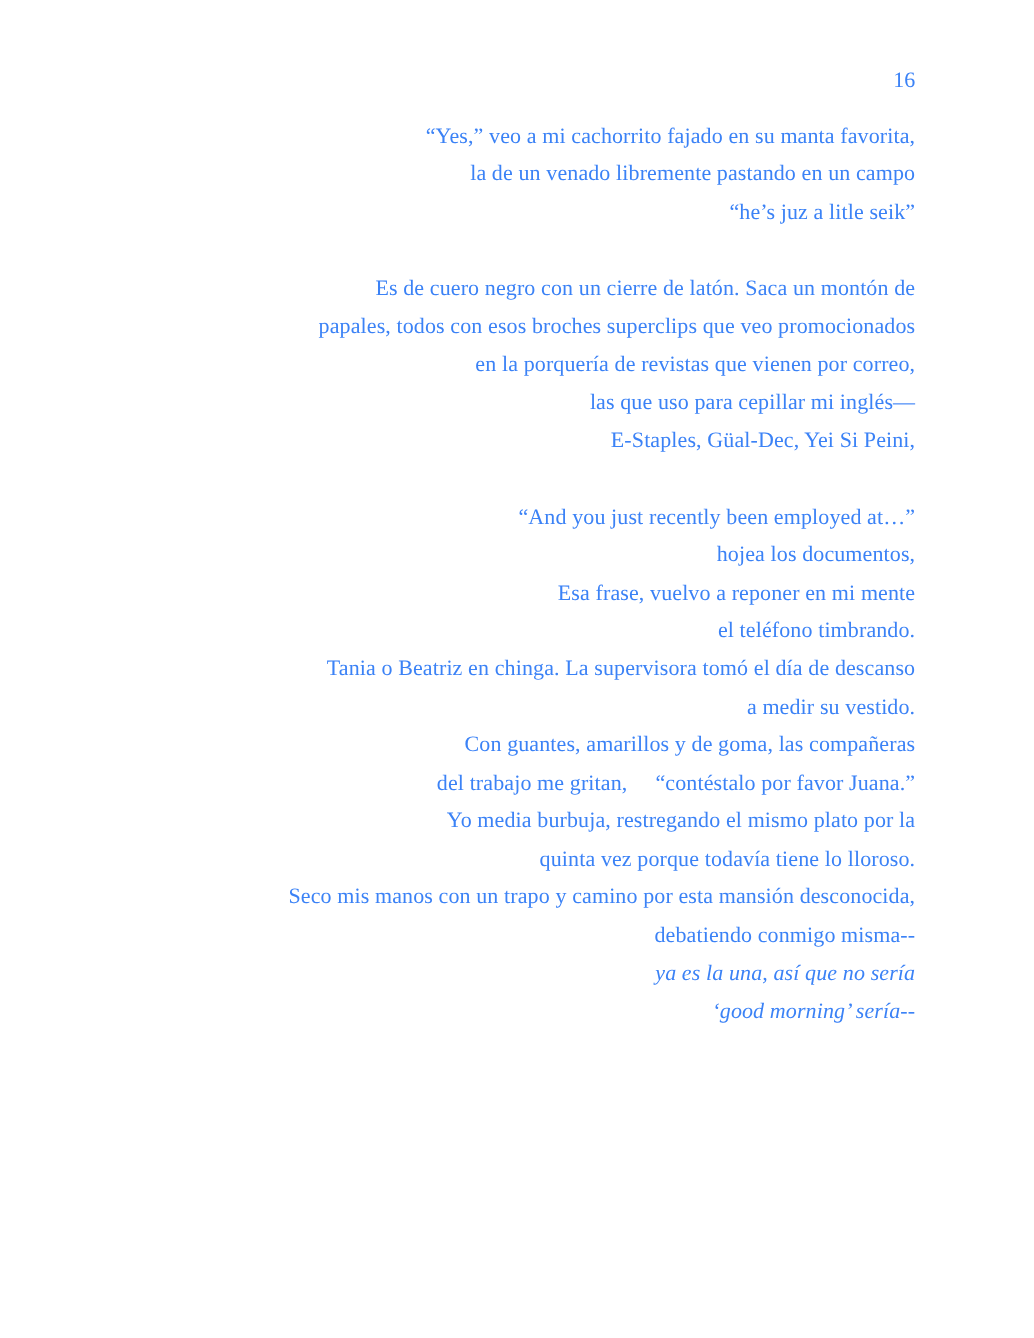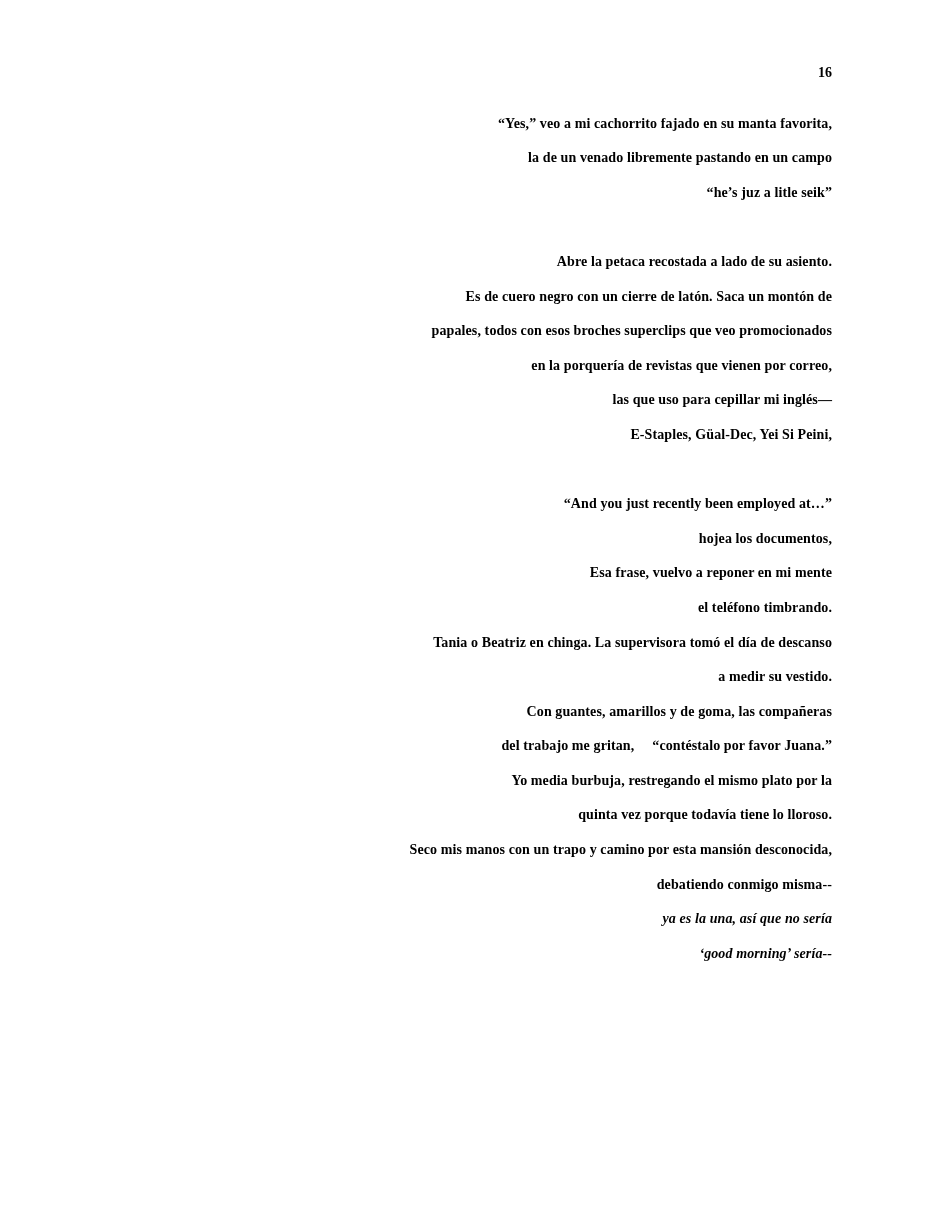--- a/index.html
+++ b/index.html
@@ -7,25 +7,24 @@
   body {
     width: 940px;
     height: 1216px;
     font-family: "Liberation Serif", "DejaVu Serif", serif;
   }
   .page {
     position: relative;
     width: 940px;
     height: 1216px;
     background: #ffffff;
-    color: #000000;
-    font-size: 14px;
+    color: #3b82f6;
+    font-size: 20px;
     padding: 56px 108px 0 110px;
     overflow: hidden;
-    font-weight: bold;
   }
   .page-header {
     text-align: right;
     line-height: 34.6px;
     margin-bottom: 16px;
   }
   .poem { display: block; }
   .stanza { margin-bottom: 34.6px; text-align: right; }
   .stanza:last-child { margin-bottom: 0; margin-left: 12px; }
   .line {
@@ -46,21 +45,20 @@
 
   <main class="poem">
 
     <section class="stanza">
       <p class="line">“Yes,” veo a mi cachorrito fajado en su manta favorita,</p>
       <p class="line">la de un venado libremente pastando en un campo</p>
       <p class="line">“he’s juz a litle seik”</p>
     </section>
 
     <section class="stanza">
-      <p class="line">Abre la petaca recostada a lado de su asiento.</p>
       <p class="line">Es de cuero negro con un cierre de latón. Saca un montón de</p>
       <p class="line">papales, todos con esos broches superclips que veo promocionados</p>
       <p class="line">en la porquería de revistas que vienen por correo,</p>
       <p class="line">las que uso para cepillar mi inglés—</p>
       <p class="line">E-Staples, Güal-Dec, Yei Si Peini,</p>
     </section>
 
     <section class="stanza">
       <p class="line">“And you just recently been employed at…”</p>
       <p class="line">hojea los documentos,</p>

